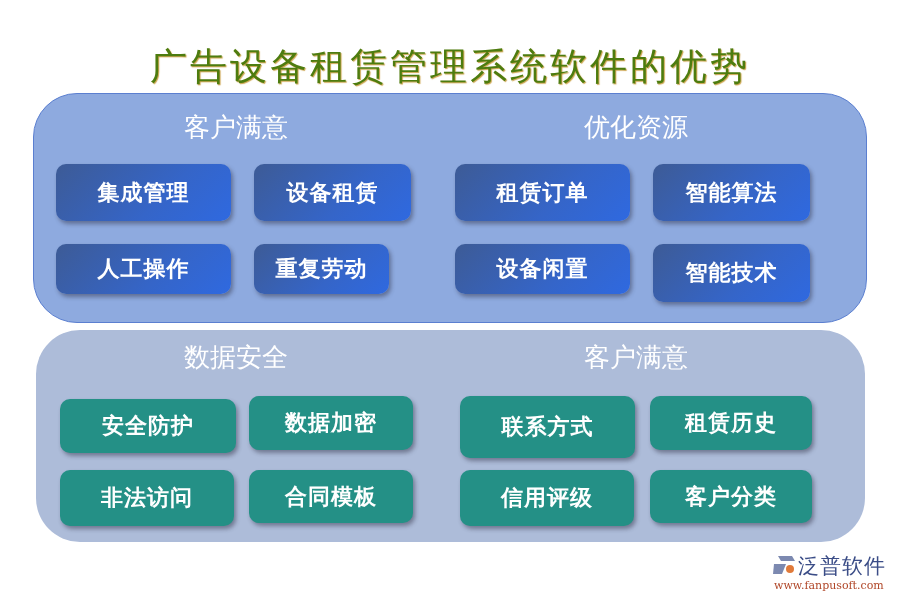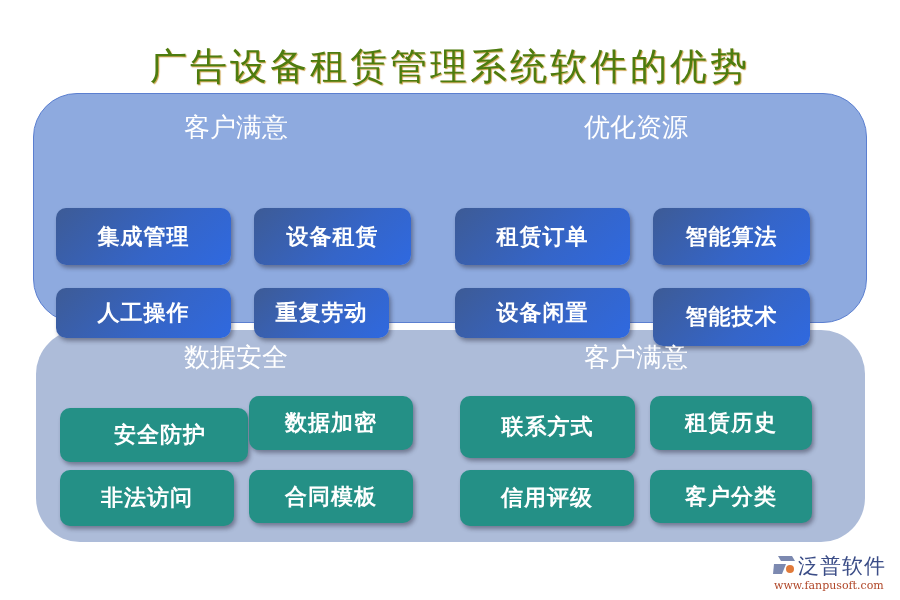--- a/index.html
+++ b/index.html
@@ -7,21 +7,21 @@
          font-family:"DejaVu Serif","Liberation Serif",serif; }
   .title { position:absolute; left:0; top:42px; width:900px; text-align:center;
            font-size:37px; letter-spacing:3px; color:#4d7c0f; text-shadow:1px 1px 1px #caa24a; }
   .panel { position:absolute; border-radius:44px; }
   .panel.top { left:33px; top:93px; width:832px; height:228px; background:#8eaadf; border:1.5px solid #5b7fd0; }
   .panel.bottom { left:36px; top:330px; width:829px; height:212px; background:#adbcd9; }
   .sec-title { position:absolute; color:#fff; font-size:26px; text-align:center; width:220px; }
   .card { position:absolute; border-radius:10px; color:#fff; font-size:22px; font-weight:bold;
           display:flex; align-items:center; justify-content:center;
           box-shadow:2px 3px 4px rgba(40,40,60,0.45); letter-spacing:1px; }
-  .card.blue { background:linear-gradient(135deg,#3d5b96 0%,#3565c8 60%,#2f69e0 100%);margin-top:44px; }
+  .card.blue { background:linear-gradient(135deg,#3d5b96 0%,#3565c8 60%,#2f69e0 100%); }
   .card.teal { background:#249086; }
   .logo { position:absolute; left:766px; top:552px; width:130px; height:44px; }
   .logo-main { position:absolute; left:32px; top:0; font-size:21px; color:#3b4d87; font-family:"DejaVu Sans","Liberation Sans",sans-serif; letter-spacing:1px; }
   .logo-url { position:absolute; left:8px; top:27px; font-size:11px; color:#b04628; font-family:"DejaVu Serif",serif; }
   .logo-icon { position:absolute; left:6px; top:2px; width:24px; height:22px; }
 </style>
 </head>
 <body>
 
 <div class="title">广告设备租赁管理系统软件的优势</div>
@@ -35,21 +35,21 @@
 <div class="card blue" style="left:56px;top:244px;width:175px;height:50px;">人工操作</div>
 <div class="card blue" style="left:254px;top:244px;width:135px;height:50px;">重复劳动</div>
 
 <div class="sec-title" style="left:526px;top:110px;">优化资源</div>
 <div class="card blue" style="left:455px;top:164px;width:175px;height:57px;">租赁订单</div>
 <div class="card blue" style="left:653px;top:164px;width:157px;height:57px;">智能算法</div>
 <div class="card blue" style="left:455px;top:244px;width:175px;height:50px;">设备闲置</div>
 <div class="card blue" style="left:653px;top:244px;width:157px;height:58px;">智能技术</div>
 
 <div class="sec-title" style="left:126px;top:340px;">数据安全</div>
-<div class="card teal" style="left:60px;top:408px;width:176px;height:54px;padding-left:12px;">安全防护</div>
+<div class="card teal" style="left:60px;top:399px;width:176px;height:54px;">安全防护</div>
 <div class="card teal" style="left:249px;top:396px;width:164px;height:54px;">数据加密</div>
 <div class="card teal" style="left:60px;top:470px;width:174px;height:56px;">非法访问</div>
 <div class="card teal" style="left:249px;top:470px;width:164px;height:53px;">合同模板</div>
 
 <div class="sec-title" style="left:526px;top:340px;">客户满意</div>
 <div class="card teal" style="left:460px;top:396px;width:175px;height:62px;">联系方式</div>
 <div class="card teal" style="left:650px;top:396px;width:162px;height:54px;">租赁历史</div>
 <div class="card teal" style="left:460px;top:470px;width:174px;height:56px;">信用评级</div>
 <div class="card teal" style="left:650px;top:470px;width:162px;height:53px;">客户分类</div>
 

